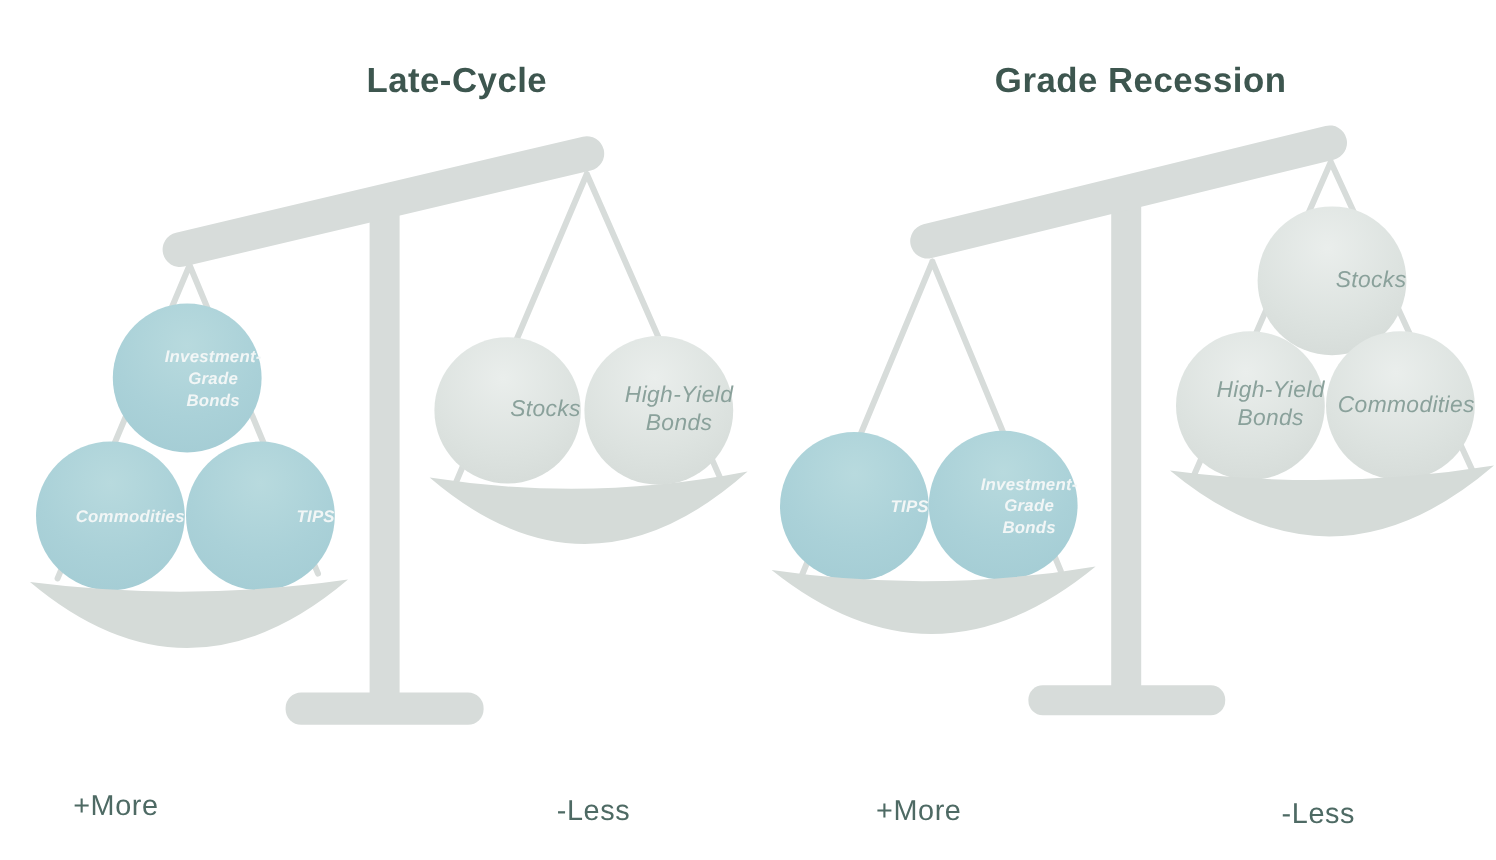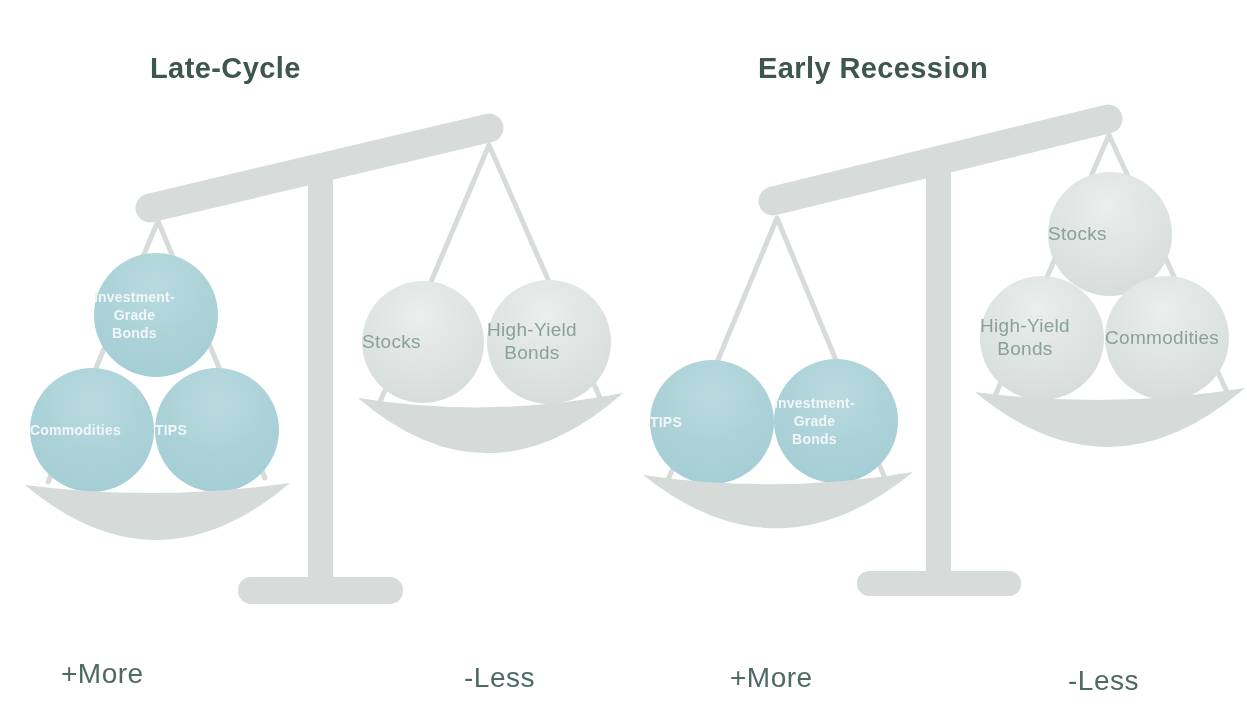--- a/index.html
+++ b/index.html
@@ -13,38 +13,38 @@
   
   .hw{fill:#d7dcda;}
   .hw-stroke{stroke:#d7dcda;fill:none;}
   .beam{stroke-width:29;stroke-linecap:round;}
   .string{stroke-width:5;stroke-linecap:round;}
   .pan{fill:#d5dbd8;}
 
   
   .ball{
     position:absolute;width:124px;height:124px;border-radius:50%;
-    display:flex;align-items:center;justify-content:flex-start;text-align:center;
+    display:flex;align-items:center;justify-content:flex-end;text-align:center;font-style:italic;
   }
   .ball-teal{background:radial-gradient(circle at 50% 28%, #b8dade 0%, #aad1d8 55%, #a2cbd3 100%);z-index:2;}
   .ball-gray{background:radial-gradient(circle at 47% 28%, #eaeeec 0%, #dce2df 58%, #d2d8d5 100%);z-index:2;}
   .ball.front{z-index:3;}
   .ball-label{white-space:pre-line;}
   .ball-teal .ball-label{color:#f2f6f6;font-weight:bold;font-size:14px;line-height:1.3;letter-spacing:.2px;}
   .ball-gray .ball-label{color:#8aa19b;font-weight:400;font-size:19px;line-height:1.2;letter-spacing:.3px;}
 
   
   .scale-title{
     position:absolute;z-index:5;color:#3d564f;font-weight:bold;font-size:29px;
-    letter-spacing:.4px;text-align:left;line-height:1;
+    letter-spacing:.4px;text-align:right;line-height:1;
   }
   .title-1{left:150px;top:54px;width:306px;}
   .title-2{left:758px;top:54px;width:314px;}
   .weight-label{
-    position:absolute;z-index:5;color:#4e6a64;font-weight:300;font-size:28px;
+    position:absolute;z-index:5;color:#4e6a64;font-weight:300;font-size:24px;
     letter-spacing:.5px;line-height:1;
   }
   .ml-1-more{left:61px;top:660px;}
   .ml-1-less{left:464px;top:664px;}
   .ml-2-more{left:730px;top:664px;}
   .ml-2-less{left:1068px;top:667px;}
 
   
   .b1-igb{left:94px;top:253px;}
   .b1-com{left:30px;top:368px;}
@@ -120,20 +120,20 @@
   </div>
 
   <svg class="layer pans-layer" width="1247" height="717" viewBox="0 0 1247 717">
     <path class="pan" d="M 25 485 Q 157 502 290 483 Q 157 596 25 485 Z"></path>
     <path class="pan" d="M 358 398 Q 490 419 623 393 Q 490 511 358 398 Z"></path>
     <path class="pan" d="M 643 475 Q 778 495 913 472 Q 778 583 643 475 Z"></path>
     <path class="pan" d="M 975 392 Q 1110 410 1245 388 Q 1110 504 975 392 Z"></path>
   </svg>
 
   <div class="scale-title title-1">Late-Cycle</div>
-  <div class="scale-title title-2">Early Recession</div>
+  <div class="scale-title title-2">Grade Recession</div>
 
   <div class="weight-label ml-1-more">+More</div>
   <div class="weight-label ml-1-less">-Less</div>
   <div class="weight-label ml-2-more">+More</div>
   <div class="weight-label ml-2-less">-Less</div>
 
 </div>
 
 </body></html>

